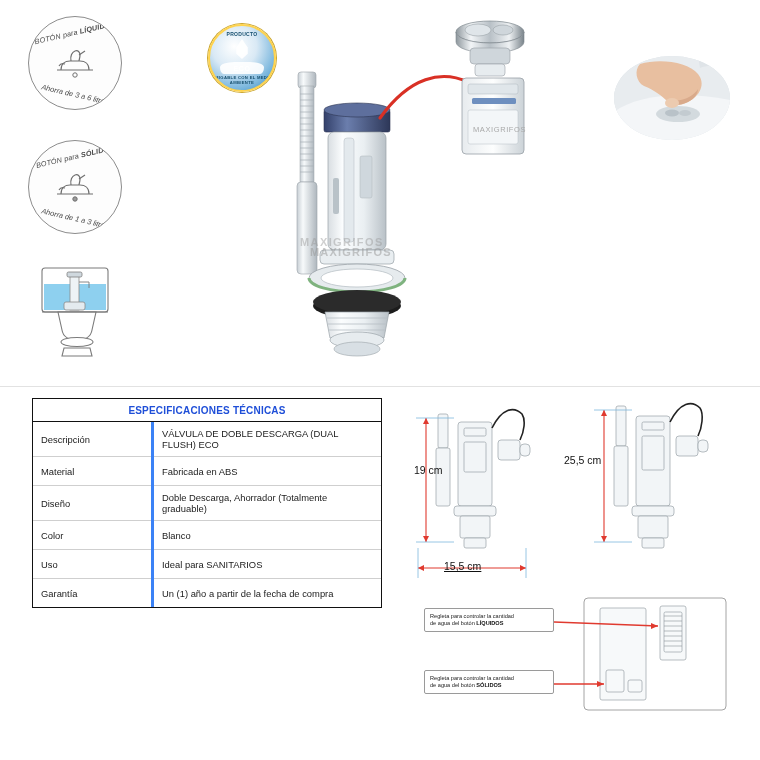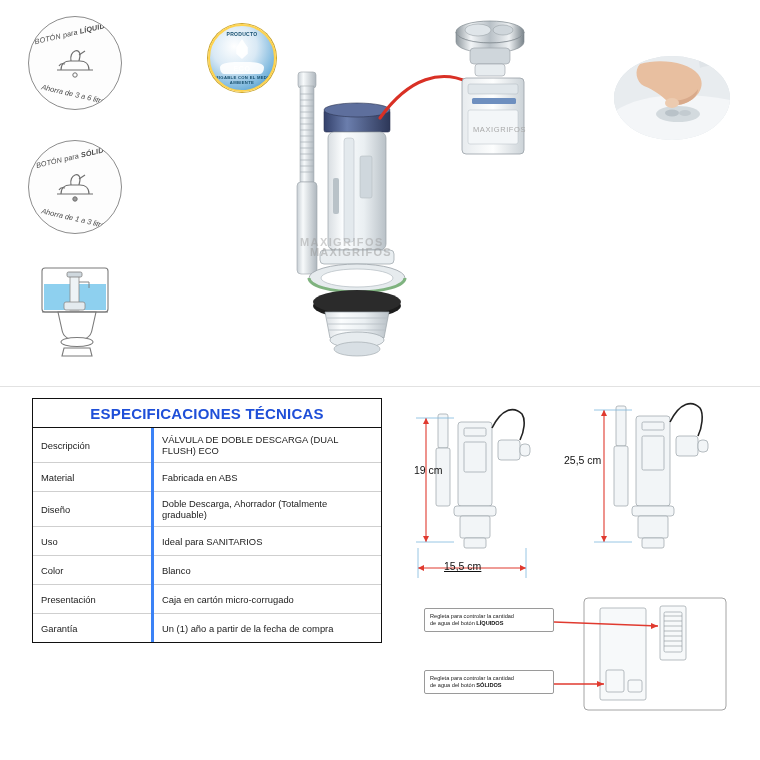--- a/index.html
+++ b/index.html
@@ -123,21 +123,21 @@
   .spec-wrap {
     position: absolute;
     left: 32px; top: 398px;
     width: 348px;
     border: 1px solid #111111;
     background: #ffffff;
   }
   .spec-title {
     border-bottom: 1px solid #111111;
     color: #1f4fd8;
-    font-size: 15px;
+    font-size: 10px;
     font-weight: bold;
     text-align: center;
     padding: 6px 0 5px 0;
     letter-spacing: .2px;
   }
   table.spec {
     border-collapse: collapse;
     width: 100%;
     table-layout: fixed;
   }
@@ -370,30 +370,26 @@
         </tr>
         <tr>
           <td class="k">Material</td>
           <td class="v">Fabricada en ABS</td>
         </tr>
         <tr>
           <td class="k">Diseño</td>
           <td class="v">Doble Descarga, Ahorrador (Totalmente graduable)</td>
         </tr>
         <tr>
+          <td class="k">Color</td>
+          <td class="v">Blanco</td>
+        </tr>
+        <tr>
           <td class="k">Uso</td>
           <td class="v">Ideal para SANITARIOS</td>
-        </tr>
-        <tr>
-          <td class="k">Color</td>
-          <td class="v">Blanco</td>
-        </tr>
-        <tr>
-          <td class="k">Presentación</td>
-          <td class="v">Caja en cartón micro-corrugado</td>
         </tr>
         <tr>
           <td class="k">Garantía</td>
           <td class="v">Un (1) año a partir de la fecha de compra</td>
         </tr>
       </tbody>
     </table>
   </div>
 
   <div class="dim-panel">

